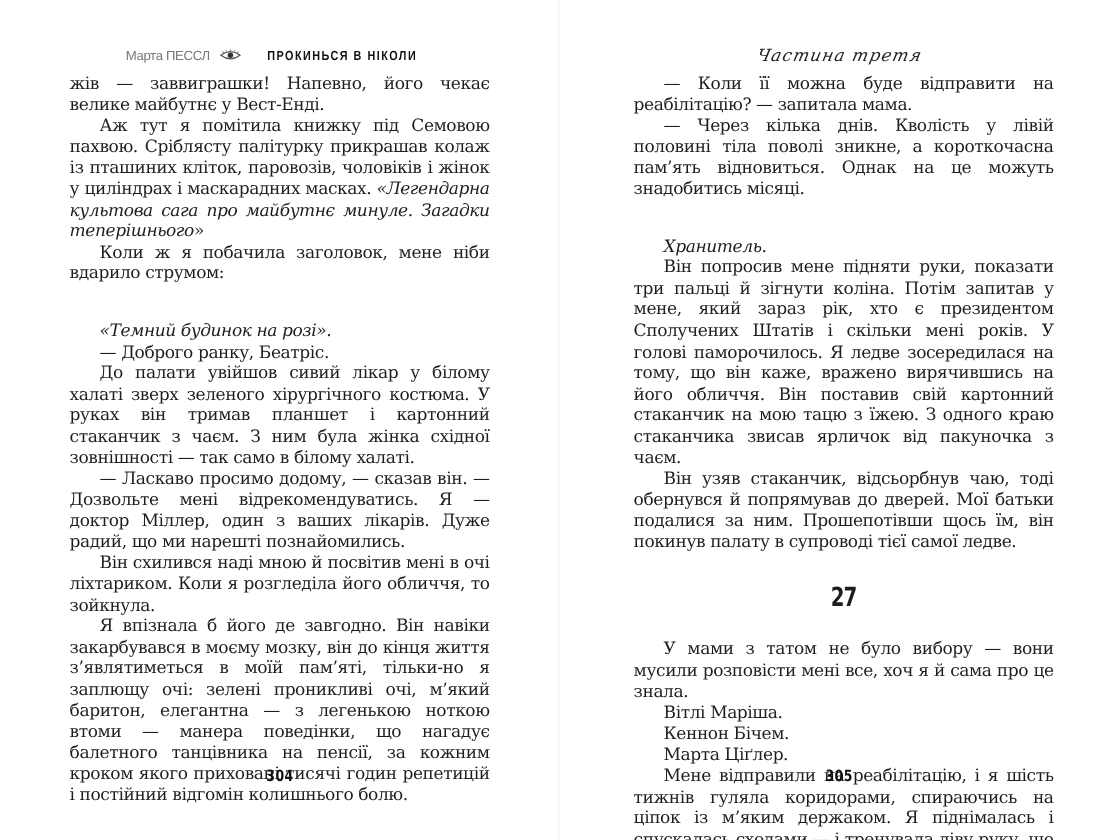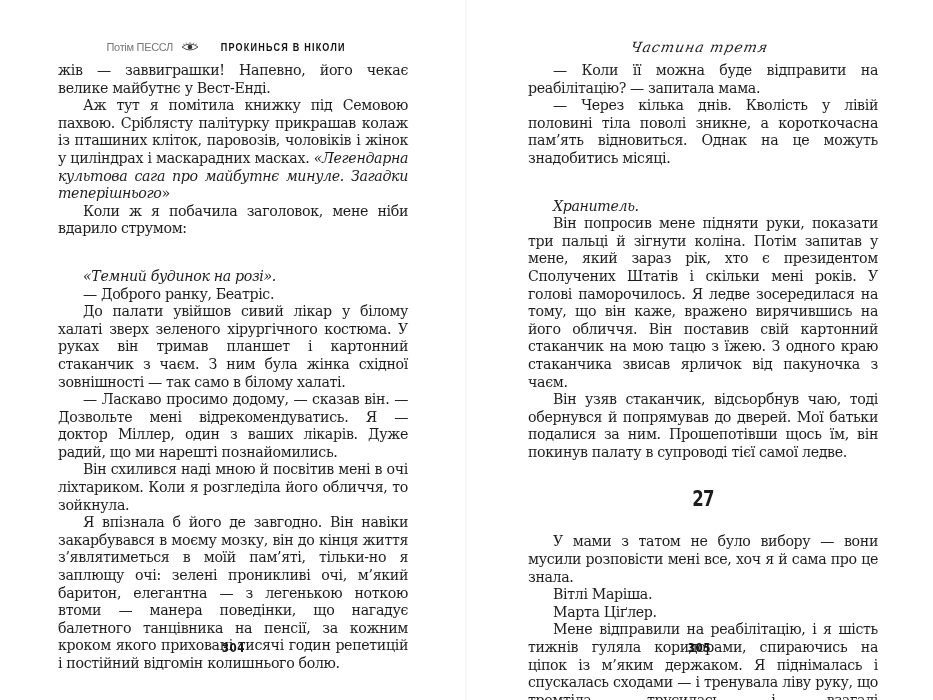--- a/index.html
+++ b/index.html
@@ -43,21 +43,21 @@
   .folio span { display: inline-block; transform: scaleX(0.8); }
   .gutter { position: absolute; left: 465px; top: 0; width: 2px; height: 700px; background: linear-gradient(to right, #f4f4f4, #fafafa); }
 </style>
 </head>
 <body>
 
 <div class="spread">
 
   <div class="page left">
     <div class="running-head">
-      <span class="rh-author">Потім ПЕССЛ</span>
+      <span class="rh-author">Марта ПЕССЛ</span>
       <svg class="rh-eye" viewBox="0 0 18 10">
         <path d="M1 5 Q9 -1 17 5 Q9 11 1 5 Z" fill="none" stroke="#555" stroke-width="1"></path>
         <circle cx="9" cy="5" r="2.3" fill="#333"></circle>
         <path d="M2 2 L4 3 M5 0.5 L6 2 M9 0 L9 1.5 M13 0.5 L12 2 M16 2 L14 3" stroke="#666" stroke-width="0.7"></path>
       </svg>
       <span class="rh-title">ПРОКИНЬСЯ В НІКОЛИ</span>
     </div>
 
     <div class="text">
       <p class="p noindent">жів — заввиграшки! Напевно, його чекає велике майбутнє у Вест-Енді.</p>
@@ -88,20 +88,21 @@
       <p class="p last">— Коли її можна буде відправити на реабілітацію? — запитала мама.</p>
       <p class="p last">— Через кілька днів. Кволість у лівій половині тіла поволі зникне, а короткочасна пам’ять відновиться. Однак на це можуть знадобитись місяці.</p>
       <p class="p it">Хранитель.</p>
       <p class="p last">Він попросив мене підняти руки, показати три пальці й зігнути коліна. Потім запитав у мене, який зараз рік, хто є президентом Сполучених Штатів і скільки мені років. У голові паморочилось. Я ледве зосередилася на тому, що він каже, вражено вирячившись на його обличчя. Він поставив свій картонний стаканчик на мою тацю з їжею. З одного краю стаканчика звисав ярличок від пакуночка з чаєм.</p>
       <p class="p last">Він узяв стаканчик, відсьорбнув чаю, тоді обернувся й попрямував до дверей. Мої батьки подалися за ним. Прошепотівши щось їм, він покинув палату в супроводі тієї самої ледве.</p>
 
       <div class="chapter">27</div>
 
       <p class="p last">У мами з татом не було вибору — вони мусили розповісти мені все, хоч я й сама про це знала.</p>
       <p class="p">Вітлі Маріша.</p>
+      <p class="p">Кеннон Бічем.</p>
       <p class="p">Марта Ціґлер.</p>
       <p class="p" style="text-align-last: justify;">Мене відправили на реабілітацію, і я шість тижнів гуляла коридорами, спираючись на ціпок із м’яким держаком. Я піднімалась і спускалась сходами — і тренувала ліву руку, що тремтіла, трусилась і взагалі</p>
     </div>
 
     <div class="folio">
       <span>305</span>
     </div>
   </div>
 
 </div>

